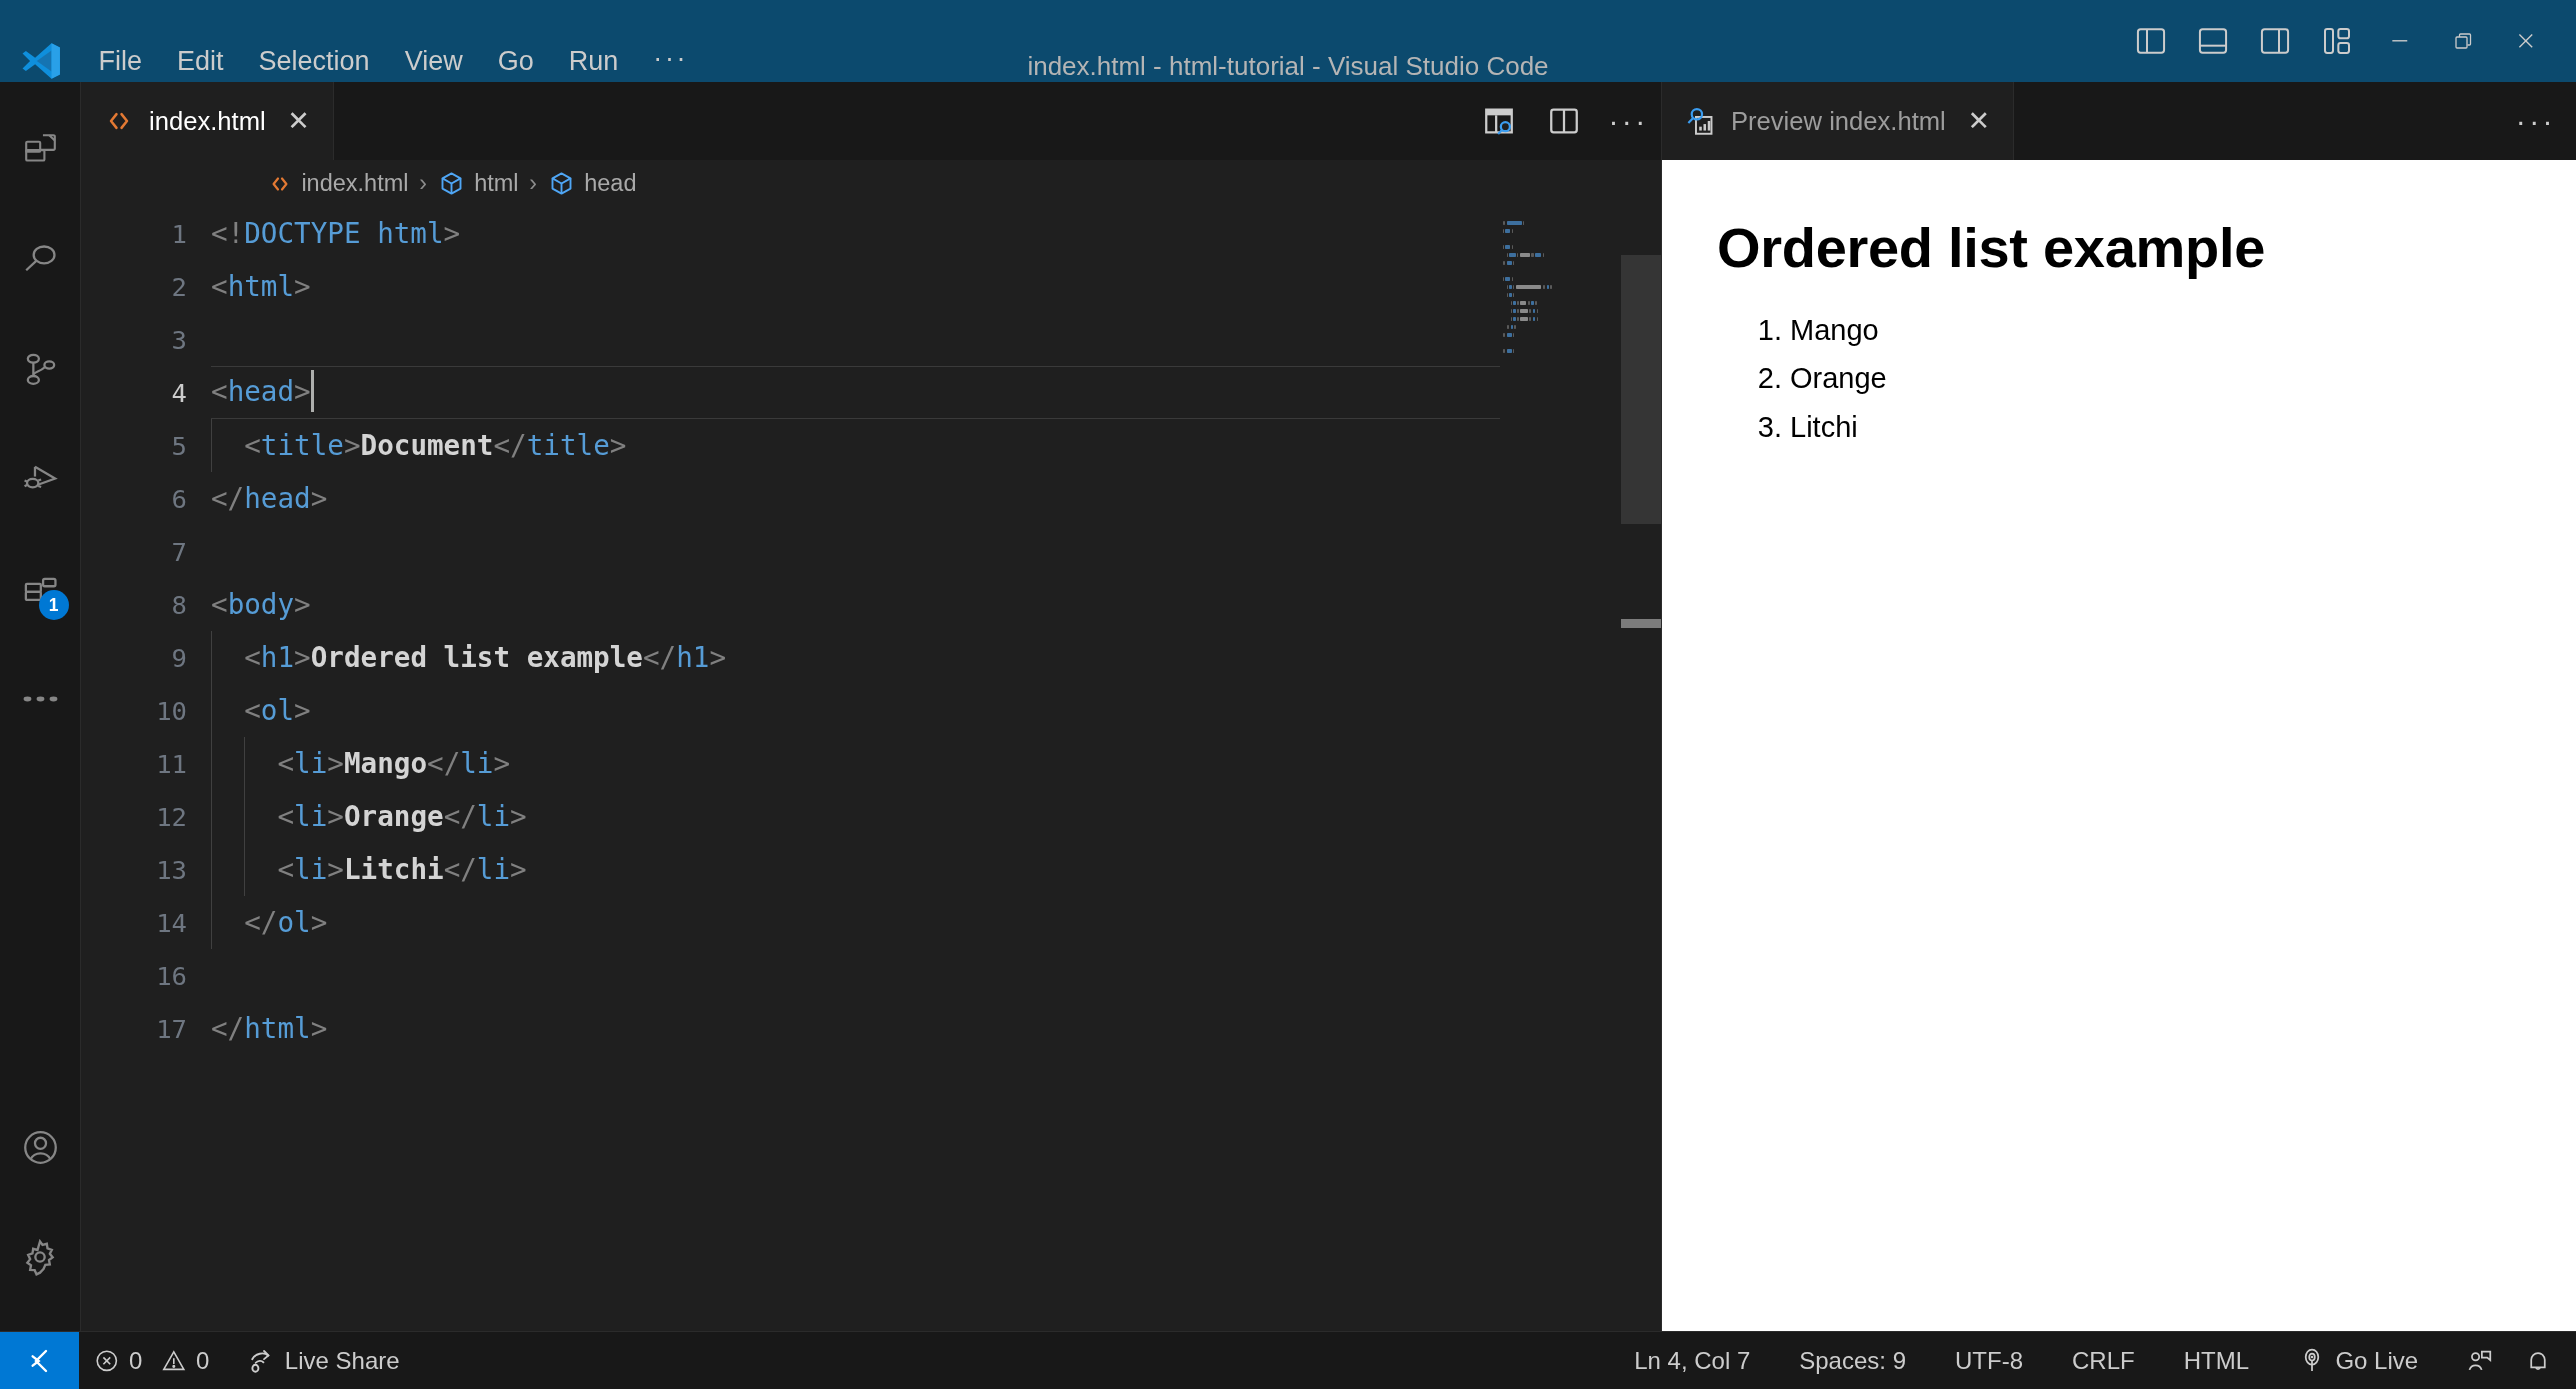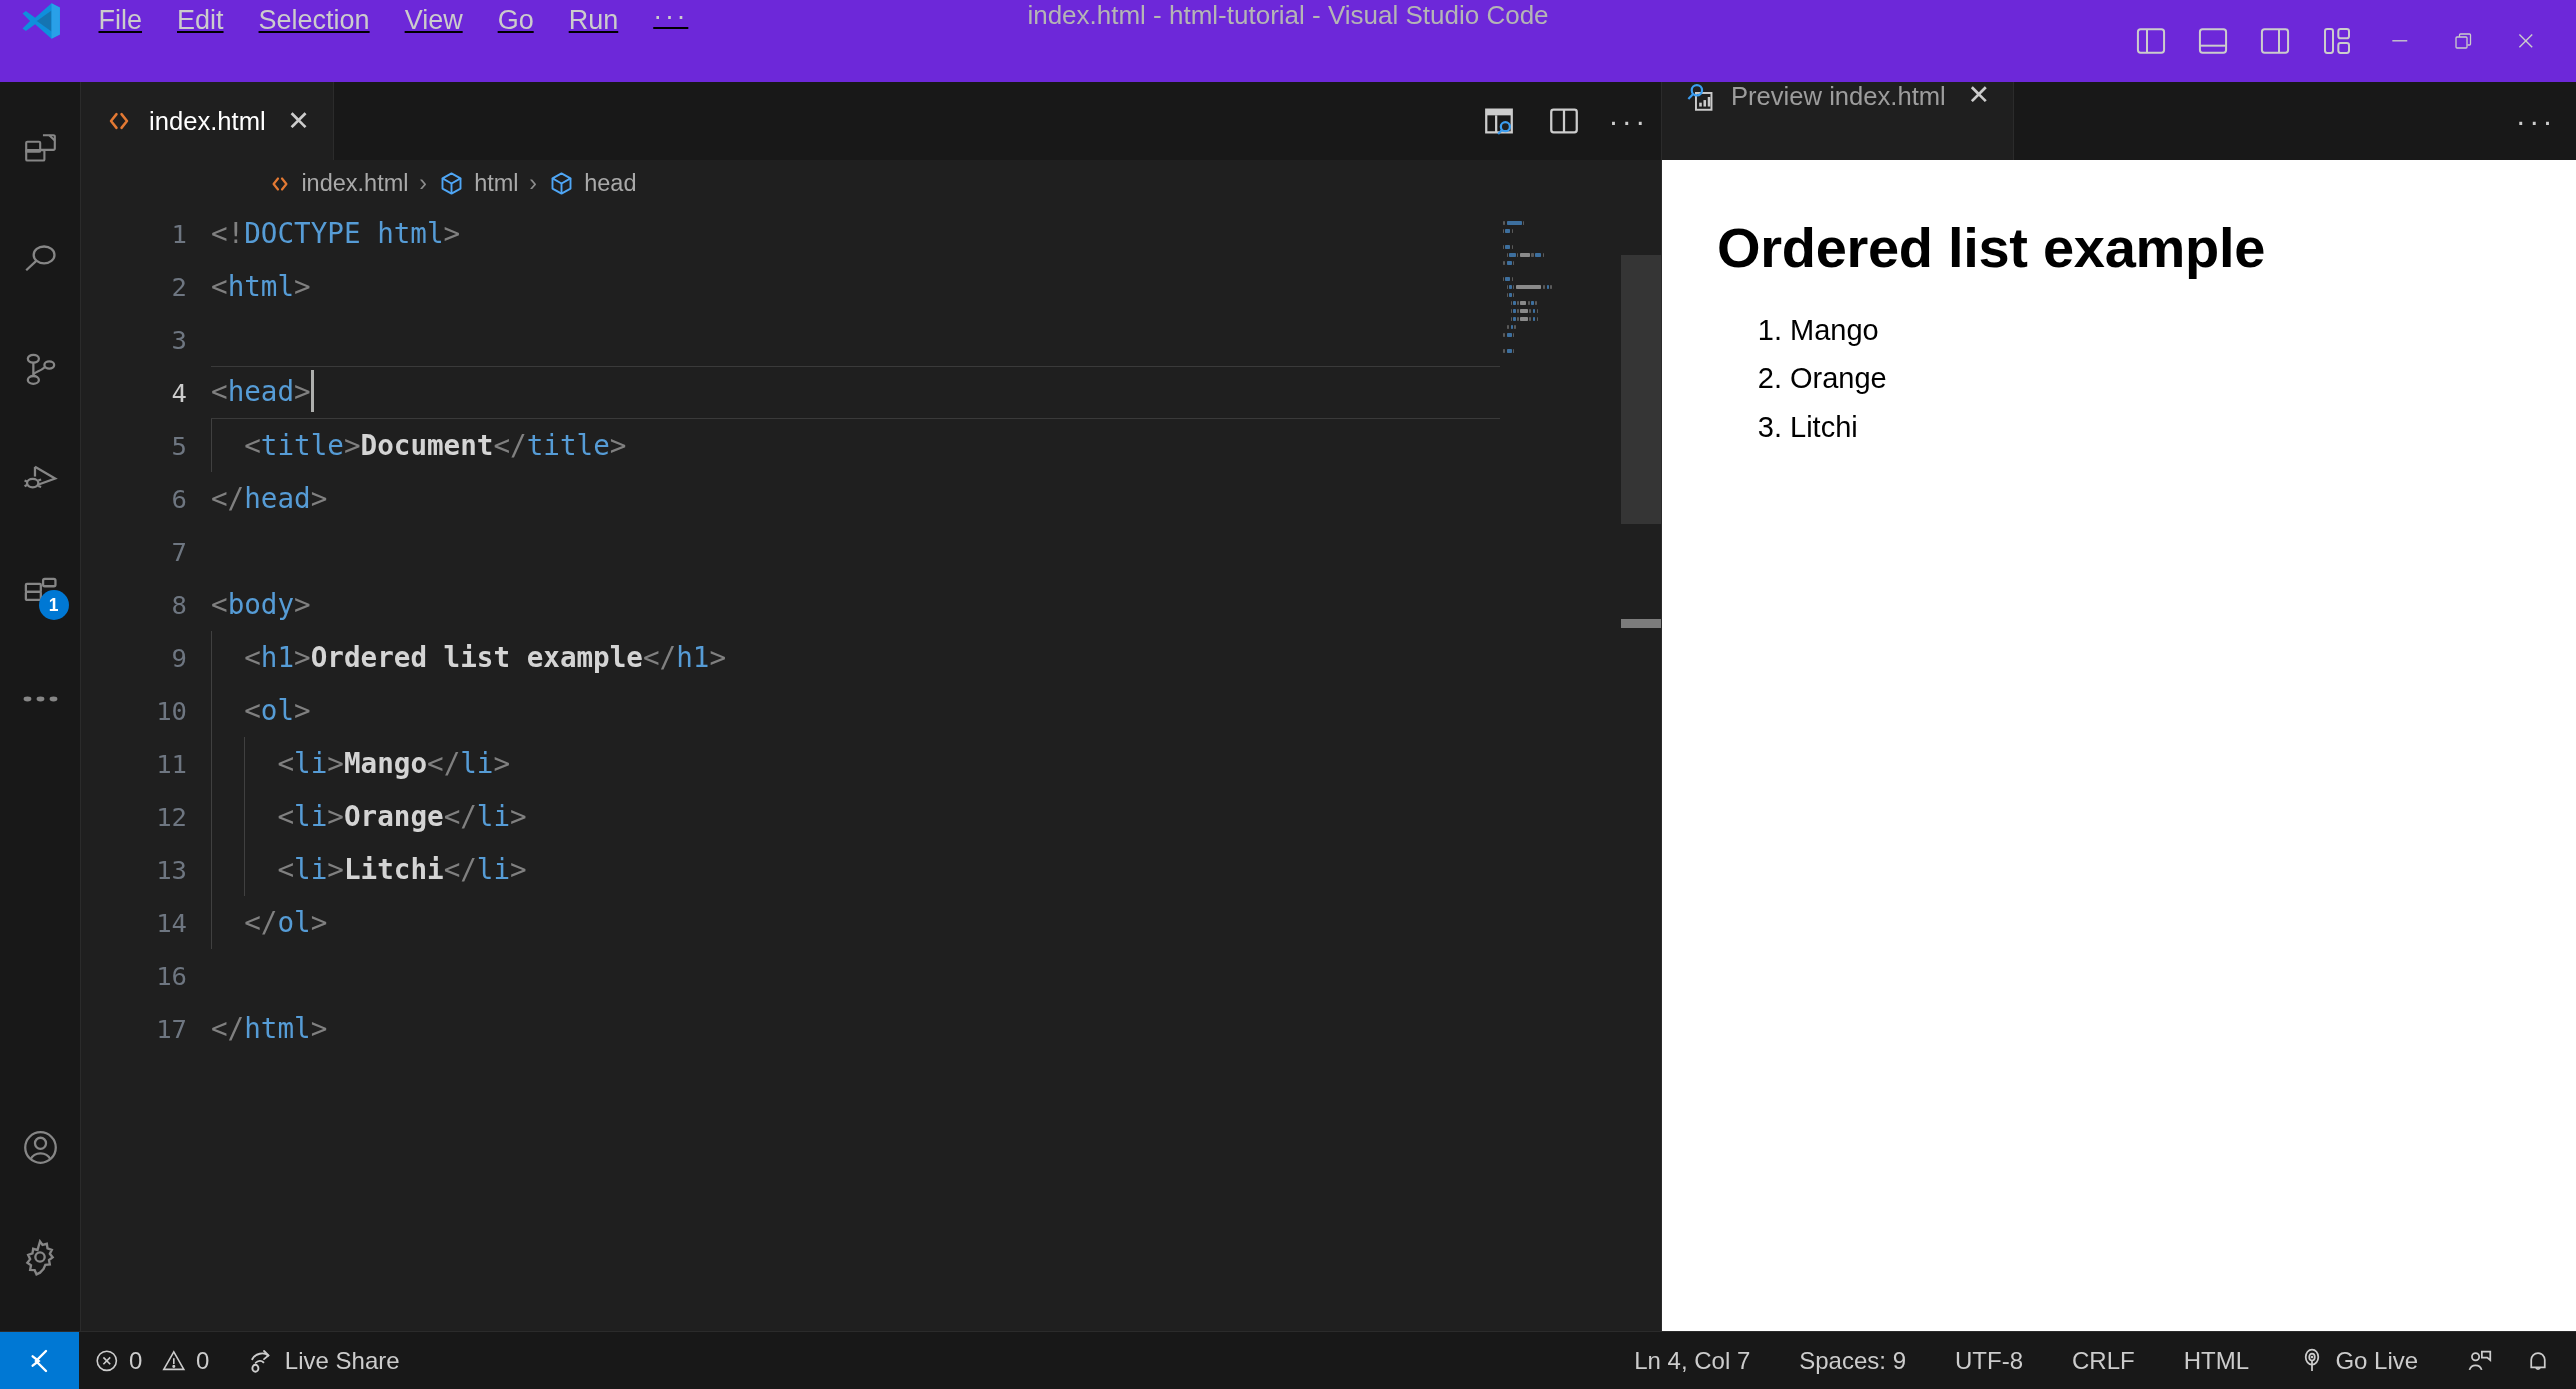--- a/index.html
+++ b/index.html
@@ -6,22 +6,22 @@
   html, body {
     width: 2576px; height: 1389px;
     background: #1e1e1e;
     font-family: "Liberation Sans", sans-serif;
     overflow: hidden;
   }
   .app { position: relative; width: 2576px; height: 1389px; display: flex; flex-direction: column; }
 
   
   .titlebar {
-    height: 82px; background: #6d28d9; display: flex; align-items: flex-start;
-    position: relative; flex: 0 0 82px; text-decoration: underline;
+    height: 82px; background: #0c4a6e; display: flex; align-items: flex-end;
+    position: relative; flex: 0 0 82px;
   }
   .vs-logo { width: 81px; display: flex; align-items: center; justify-content: center; }
   .menu { display: flex; align-items: center; gap: 0px; }
   .menu-item {
     color: #cccccc; font-size: 27px; padding: 6.7px 17.5px; line-height: 1;
     white-space: nowrap;
   }
   .menu-item.dots { letter-spacing: 2.7px; font-size: 27px; padding-top: 0; }
   .title-center {
     position: absolute; left: 0; right: 0; text-align: center;
@@ -120,21 +120,21 @@
   }
   .scroll-tick { position: absolute; left: 0; width: 40px; height: 9.4px; background: #7c7c7c; }
 
   
   .preview-panel {
     width: 915px; flex: 0 0 915px; display: flex; flex-direction: column;
     background: #181818; border-left: 0.7px solid #2b2b2b;
   }
   .preview-tabs { height: 78px; display: flex; align-items: stretch; background: #181818; flex: 0 0 78px; }
   .preview-tab {
-    display: flex; gap: 15px; padding: 0 23px;
+    display: flex; align-items: center; gap: 15px; padding: 0 23px;
     background: #1f1f1f; border-right: 0.7px solid #2b2b2b;
   }
   .preview-tab .tabname { color: #9d9d9d; font-size: 25.6px; white-space: nowrap; }
   .preview-tabs-filler { flex: 1 1 auto; display: flex; align-items: center; justify-content: flex-end; padding-right: 20px; }
   .preview-body { flex: 1 1 auto; background: #ffffff; padding: 35px 42px 0 55px; overflow: hidden; }
   .pv-h1 { font-size: 56px; font-weight: bold; color: #000000; margin: 20px 0 25.6px 0; letter-spacing: -0.3px; }
   .pv-ol { margin: 0 0 0 73px; padding: 0; list-style: decimal; }
   .pv-ol li { font-size: 29px; color: #000000; line-height: 1.68; }
 
   

